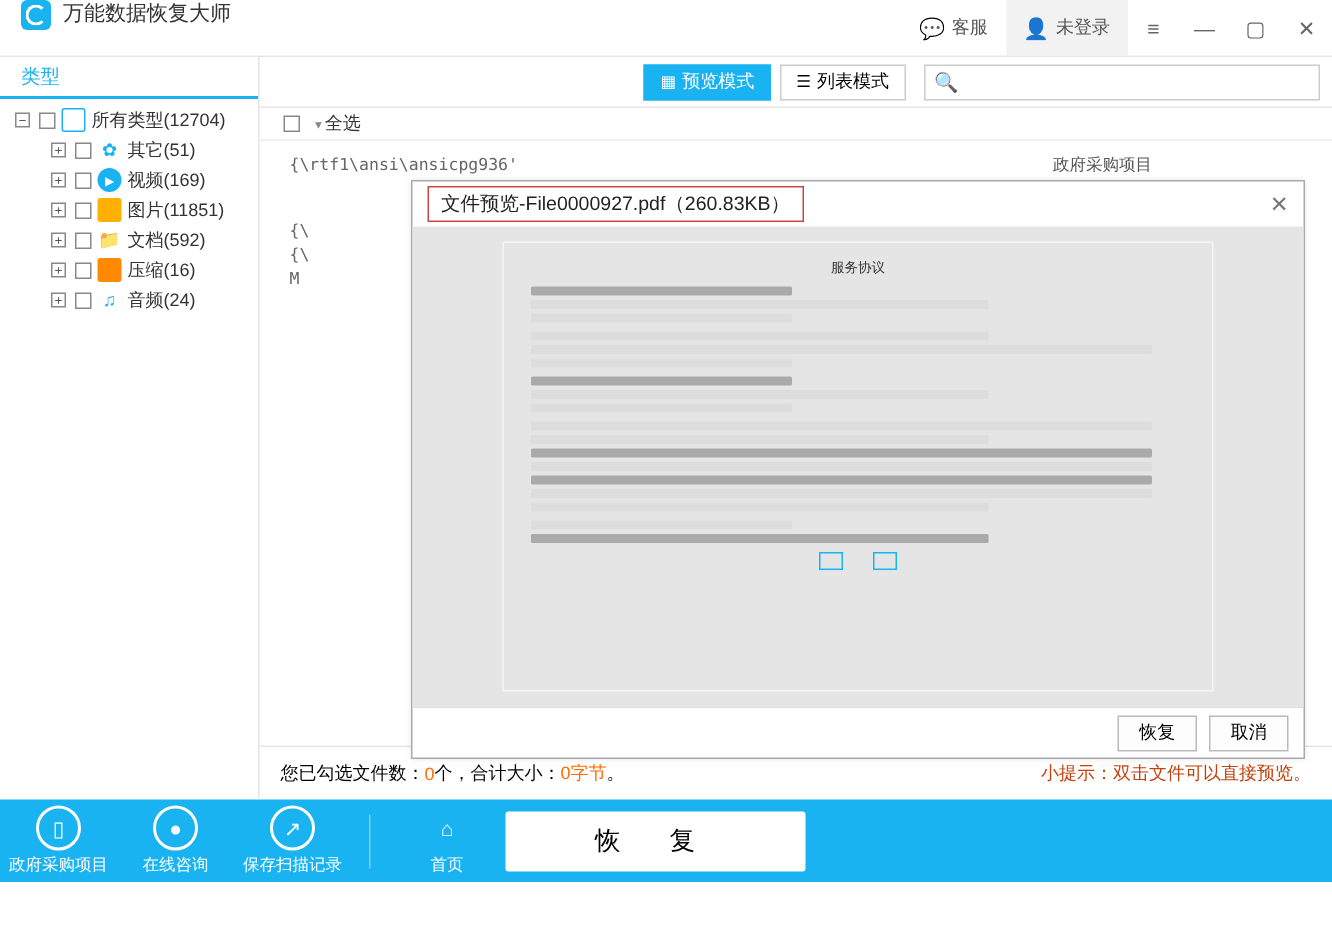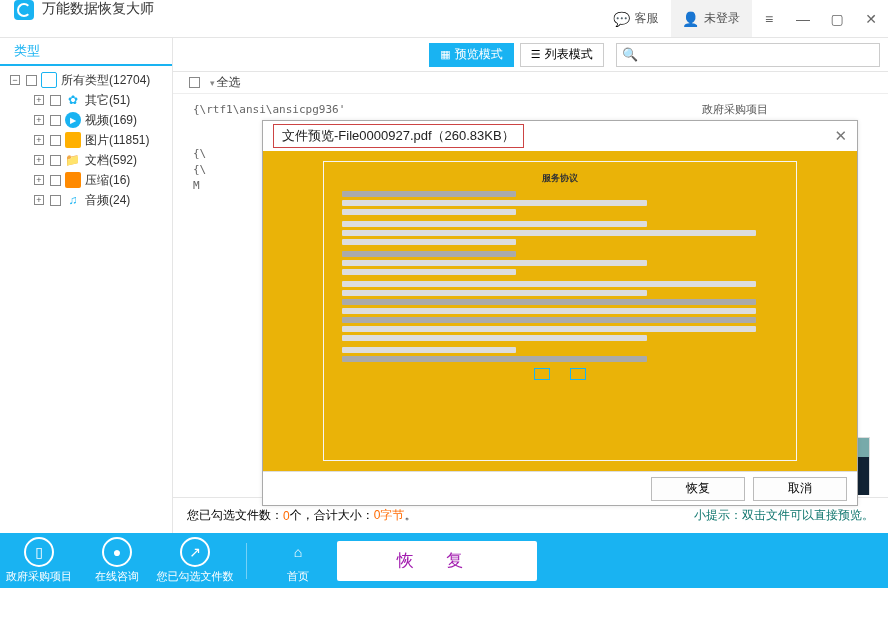--- a/index.html
+++ b/index.html
@@ -56,49 +56,49 @@
 
     
     .grid-bg { position: absolute; left: 0; right: 0; top: 56px; bottom: 38px; padding: 8px 20px; overflow: hidden; }
     .bg-row { font-size: 11px; color: #666; font-family: monospace; line-height: 16px; }
     .bg-title { font-size: 11px; color: #555; position: absolute; top: 8px; right: 120px; }
     .thumb-right { position: absolute; right: 18px; bottom: -6px; width: 54px; height: 64px; background: linear-gradient(#7aa 30%, #123 30%); border: 1px solid #ddd; }
 
     
     .status { position: absolute; left: 0; right: 0; bottom: 0; height: 36px; border-top: 1px solid #e5e5e5; display: flex; align-items: center; font-size: 12px; padding: 0 14px; }
     .status .orange { color: #ff6a00; }
-    .status .tip { margin-left: auto; color: #0f766e; }
-
-    
-    .modal { position: absolute; left: 262px; top: 120px; width: 596px; border: 1px solid #aaa; background: #fff; box-shadow: 0 0 4px rgba(0,0,0,.1); }
+    .status .tip { margin-left: auto; color: #c2410c; }
+
+    
+    .modal { position: absolute; left: 274px; top: 120px; width: 596px; border: 1px solid #aaa; background: #fff; box-shadow: 0 0 4px rgba(0,0,0,.1); }
     .modal-title { height: 30px; display: flex; align-items: center; padding: 0 10px; }
     .modal-title-text { border: 1px solid #c44; padding: 2px 8px; font-size: 13px; color: #222; }
     .modal-close { margin-left: auto; font-size: 15px; color: #777; cursor: pointer; }
-    .modal-body { height: 320px; background: #eab308; padding: 10px 60px; overflow: hidden; font-weight: bold; }
+    .modal-body { height: 320px; background: #e5e5e5; padding: 10px 60px; overflow: hidden; }
     .doc { border: 1px solid #f5f5f5; height: 100%; padding: 10px 18px; font-size: 8px; color: #888; }
     .doc-title { text-align: center; font-size: 9px; color: #333; margin-bottom: 6px; }
     .doc-section { margin: 6px 0; }
     .doc-line { height: 6px; background: #ddd; margin: 3px 0; border-radius: 1px; }
     .doc-line.short { width: 40%; }
     .doc-line.med { width: 70%; }
     .doc-line.long { width: 95%; }
     .doc-line.dark { background: #aaa; }
     .doc-util { display: flex; justify-content: center; gap: 20px; margin-top: 4px; }
     .doc-util span { width: 16px; height: 12px; border: 1px solid #19b3f2; display: inline-block; cursor: pointer; }
     .modal-footer { height: 34px; border-top: 1px solid #ddd; display: flex; align-items: center; justify-content: flex-end; padding: 0 10px; gap: 8px; }
-    .m-btn { width: 94px; height: 24px; border: 1px solid #bbb; background: #fdfdfd; font-size: 12px; cursor: pointer; }
+    .m-btn { width: 53px; height: 24px; border: 1px solid #bbb; background: #fdfdfd; font-size: 12px; cursor: pointer; }
 
     
     .actionbar { height: 55px; background: #19b3f2; display: flex; align-items: center; color: #fff; font-size: 11px; }
     .act { width: 78px; text-align: center; cursor: pointer; }
     .act .act-ic { width: 30px; height: 30px; border: 2px solid #fff; border-radius: 50%; margin: 0 auto 2px; display: flex; align-items: center; justify-content: center; font-size: 14px; }
     .act.plain .act-ic { border: none; }
     .divider { width: 1px; height: 36px; background: rgba(255,255,255,.4); margin: 0 12px; }
     .scan-count { flex: 1; text-align: center; font-size: 14px; }
-    .recover-btn { width: 200px; height: 40px; background: #fff; color: #a21caf; font-size: 17px; letter-spacing: 14px; margin-right: 14px; display: flex; align-items: center; justify-content: center; cursor: pointer; border-radius: 2px; }
+    .recover-btn { width: 200px; height: 40px; background: #fff; color: #000000; font-size: 17px; letter-spacing: 14px; margin-right: 14px; display: flex; align-items: center; justify-content: center; cursor: pointer; border-radius: 2px; }
   </style>
 </head>
 <body>
 
 <div class="titlebar">
   <div class="logo"></div>
   <div class="app-title">万能数据恢复大师</div>
   <div class="title-right">
     <div class="title-btn">
       <span class="title-icon">💬</span>
@@ -213,21 +213,21 @@
   <div class="act">
     <div class="act-ic">▯</div>
     <div>政府采购项目</div>
   </div>
   <div class="act">
     <div class="act-ic">●</div>
     <div>在线咨询</div>
   </div>
   <div class="act">
     <div class="act-ic">↗</div>
-    <div>您已勾选文件数</div>
+    <div>保存扫描记录</div>
   </div>
   <div class="divider"></div>
   <div class="act plain">
     <div class="act-ic">⌂</div>
     <div>首页</div>
   </div>
   <div class="recover-btn">恢 复</div>
 </div>
 
 <div class="modal">

